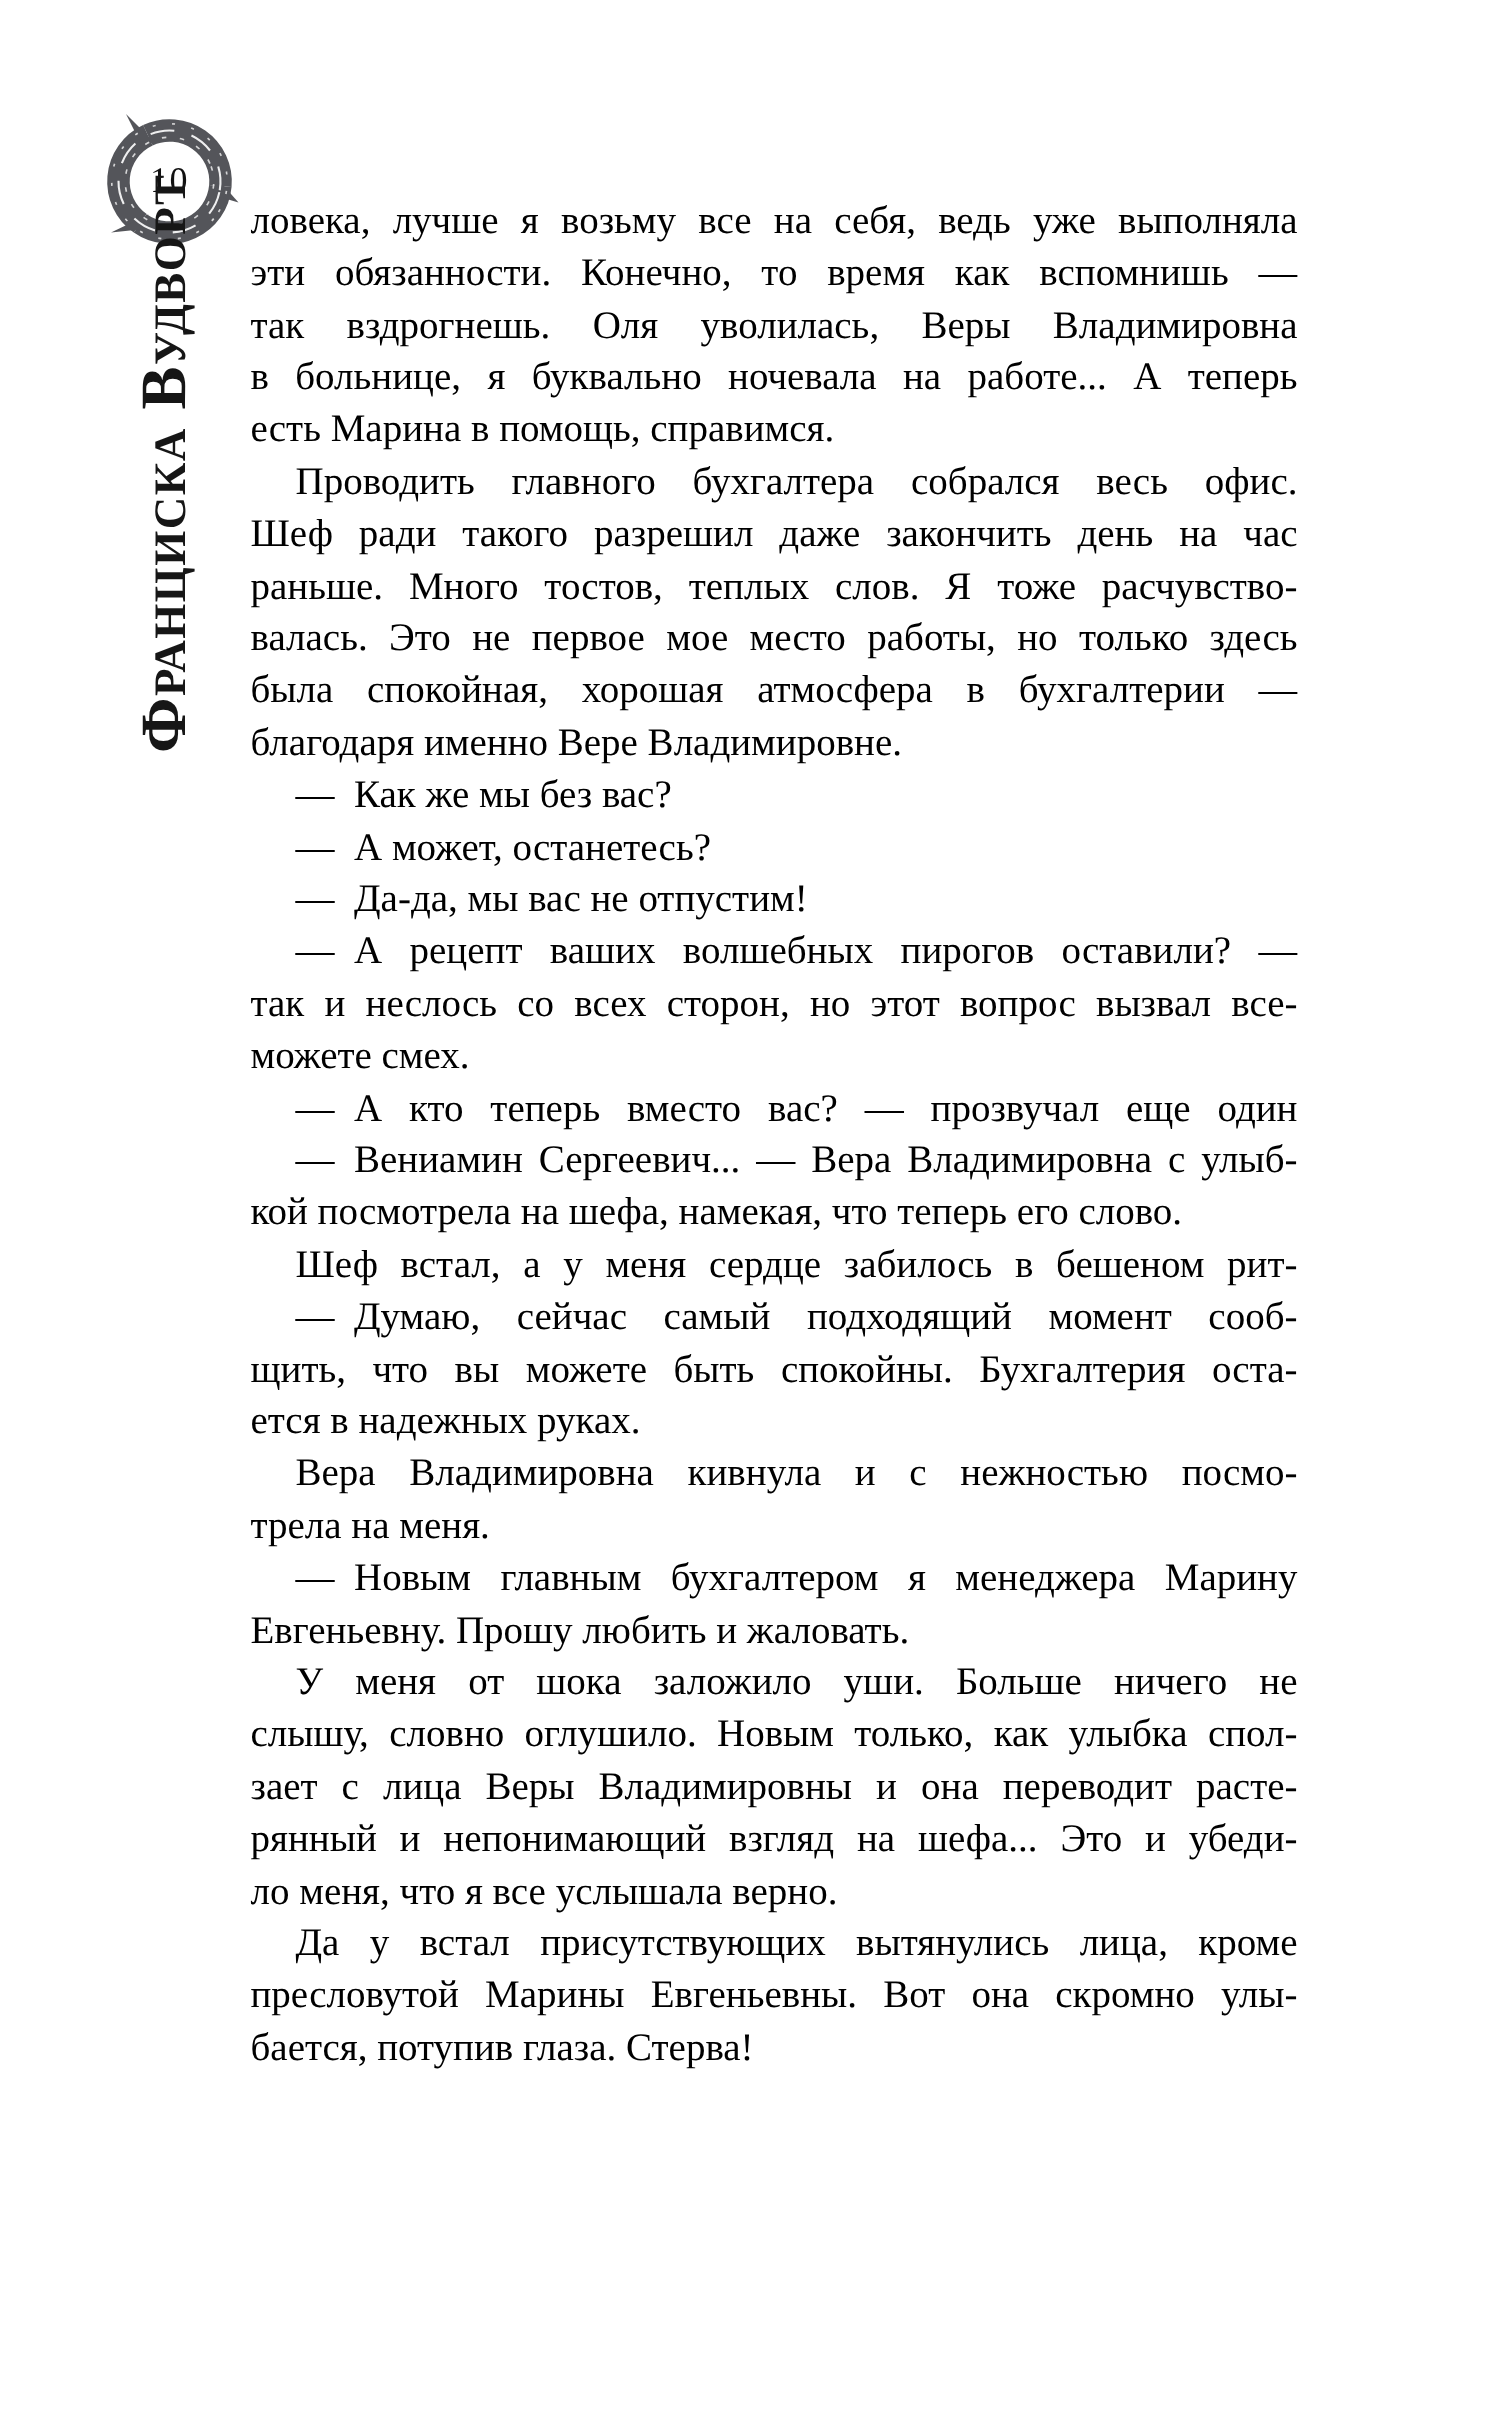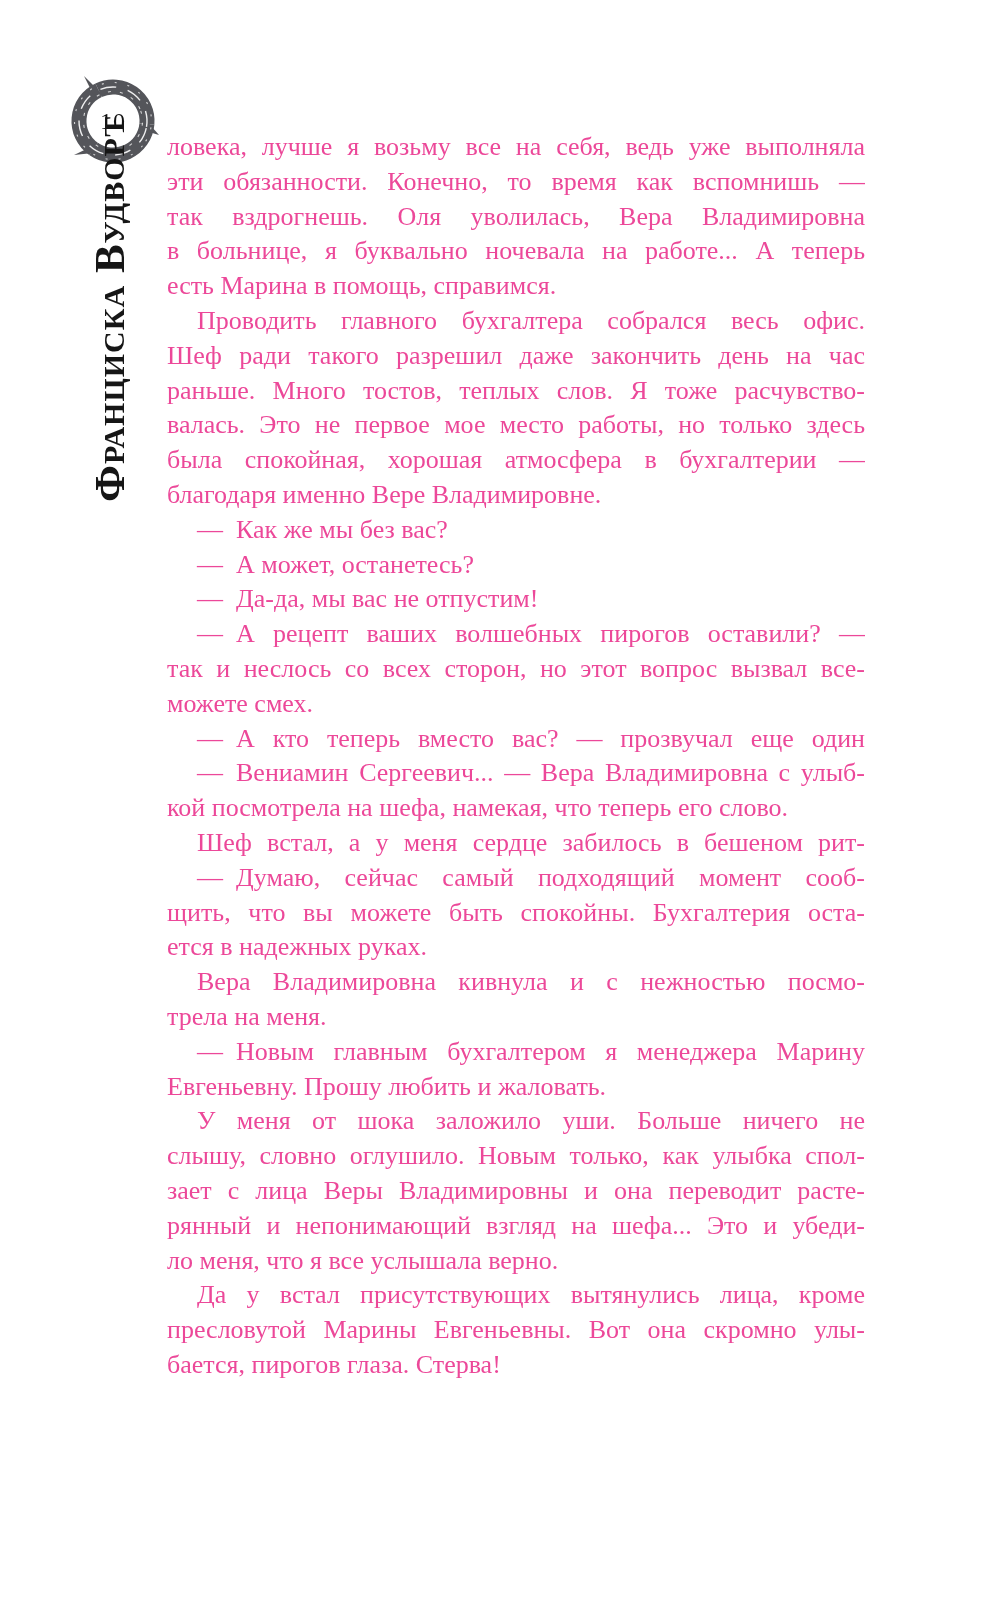--- a/index.html
+++ b/index.html
@@ -47,21 +47,21 @@
     color: #161616;
     text-align: center;
     white-space: nowrap;
   }
   
   .text-column {
     position: absolute;
     left: 167px;
     top: 130px;
     width: 698px;
-    color: #ec4899;
+    color: #000000;
   }
   .line {
     height: 34.8px;
     line-height: 34.8px;
     font-size: 26px;
     white-space: nowrap;
   }
   .line.fill {
     white-space: normal;
     text-align: justify;
@@ -94,21 +94,21 @@
       </g>
     </svg>
     <span class="page-number">10</span>
   </div>
 
   <div class="author-vertical">Франциска Вудворт</div>
 
   <div class="text-column">
       <div class="line fill">ловека, лучше я возьму все на себя, ведь уже выполняла</div>
       <div class="line fill">эти обязанности. Конечно, то время как вспомнишь —</div>
-      <div class="line fill">так вздрогнешь. Оля уволилась, Вера Владимировна</div>
+      <div class="line fill">так вздрогнешь. Оля уволилась, Веры Владимировна</div>
       <div class="line fill">в больнице, я буквально ночевала на работе... А теперь</div>
       <div class="line">есть Марина в помощь, справимся.</div>
       <div class="line fill indent">Проводить главного бухгалтера собрался весь офис.</div>
       <div class="line fill">Шеф ради такого разрешил даже закончить день на час</div>
       <div class="line fill">раньше. Много тостов, теплых слов. Я тоже расчувство-</div>
       <div class="line fill">валась. Это не первое мое место работы, но только здесь</div>
       <div class="line fill">была спокойная, хорошая атмосфера в бухгалтерии —</div>
       <div class="line">благодаря именно Вере Владимировне.</div>
       <div class="line indent">— Как же мы без вас?</div>
       <div class="line indent">— А может, останетесь?</div>
@@ -127,16 +127,16 @@
       <div class="line">трела на меня.</div>
       <div class="line fill indent">— Новым главным бухгалтером я менеджера Марину</div>
       <div class="line">Евгеньевну. Прошу любить и жаловать.</div>
       <div class="line fill indent">У меня от шока заложило уши. Больше ничего не</div>
       <div class="line fill">слышу, словно оглушило. Новым только, как улыбка спол-</div>
       <div class="line fill">зает с лица Веры Владимировны и она переводит расте-</div>
       <div class="line fill">рянный и непонимающий взгляд на шефа... Это и убеди-</div>
       <div class="line">ло меня, что я все услышала верно.</div>
       <div class="line fill indent">Да у встал присутствующих вытянулись лица, кроме</div>
       <div class="line fill">пресловутой Марины Евгеньевны. Вот она скромно улы-</div>
-      <div class="line">бается, пирогов глаза. Стерва!</div>
+      <div class="line">бается, потупив глаза. Стерва!</div>
     </div>
 
 </div>
 
 </body></html>

